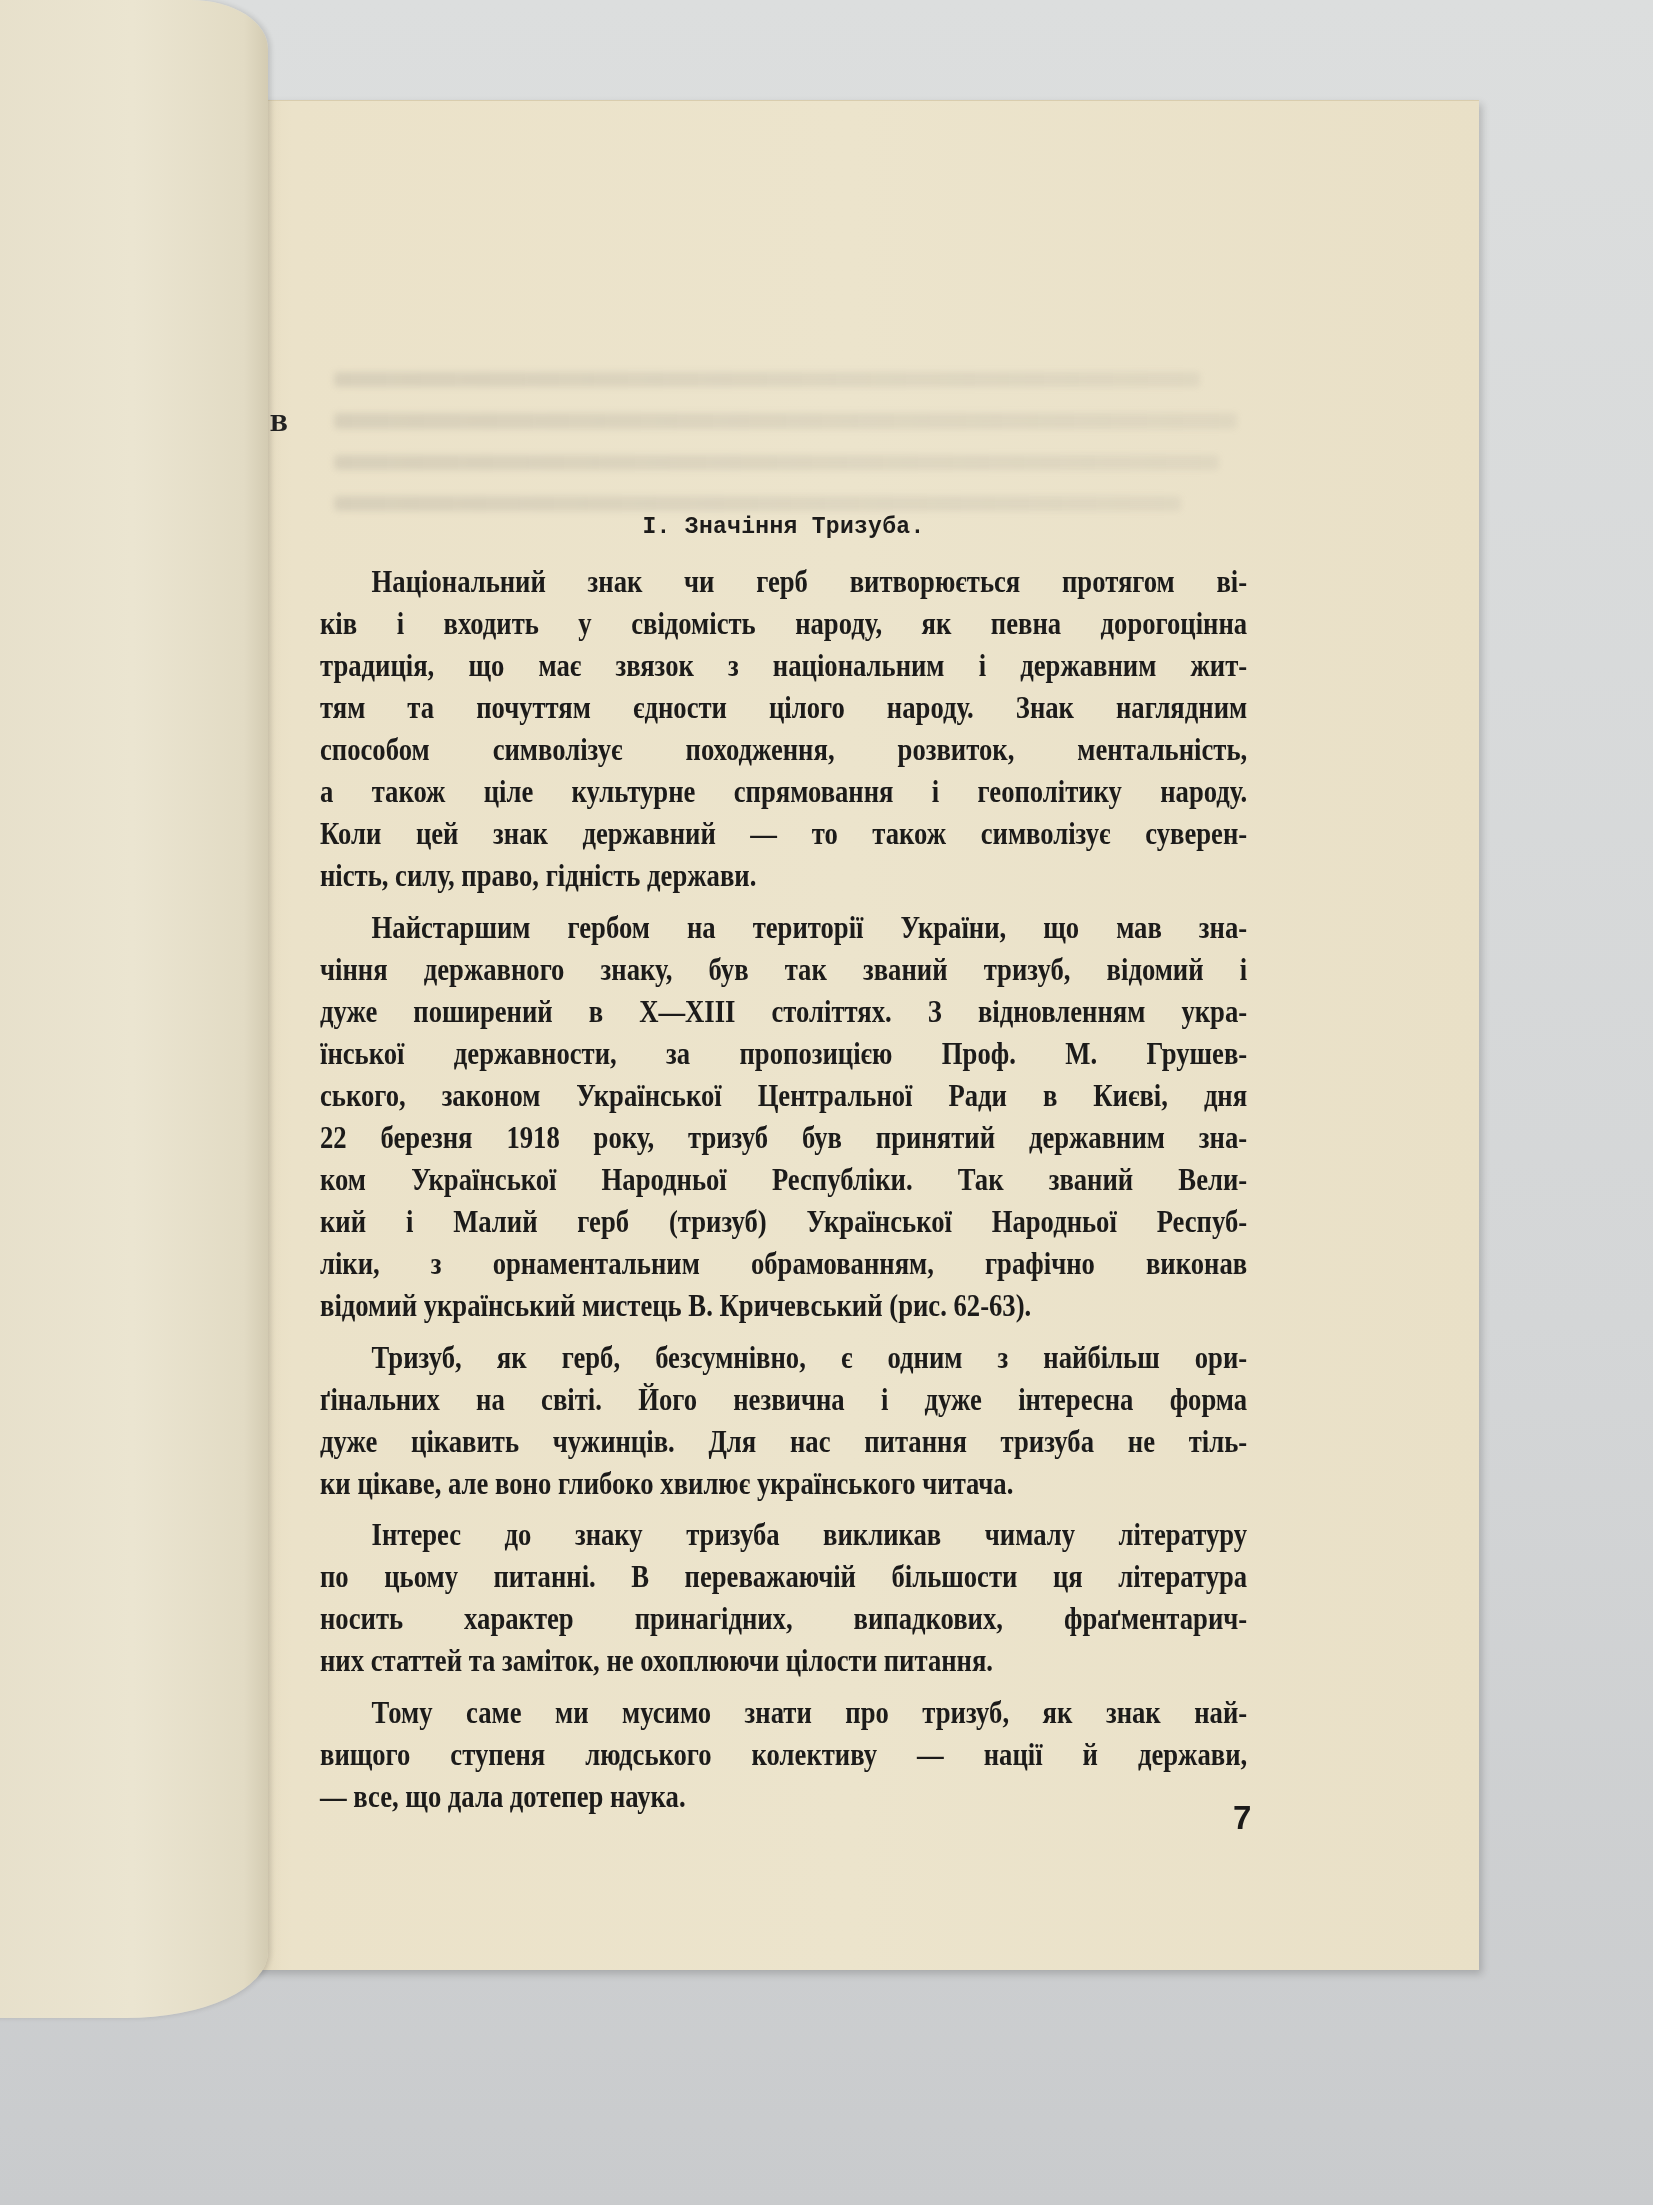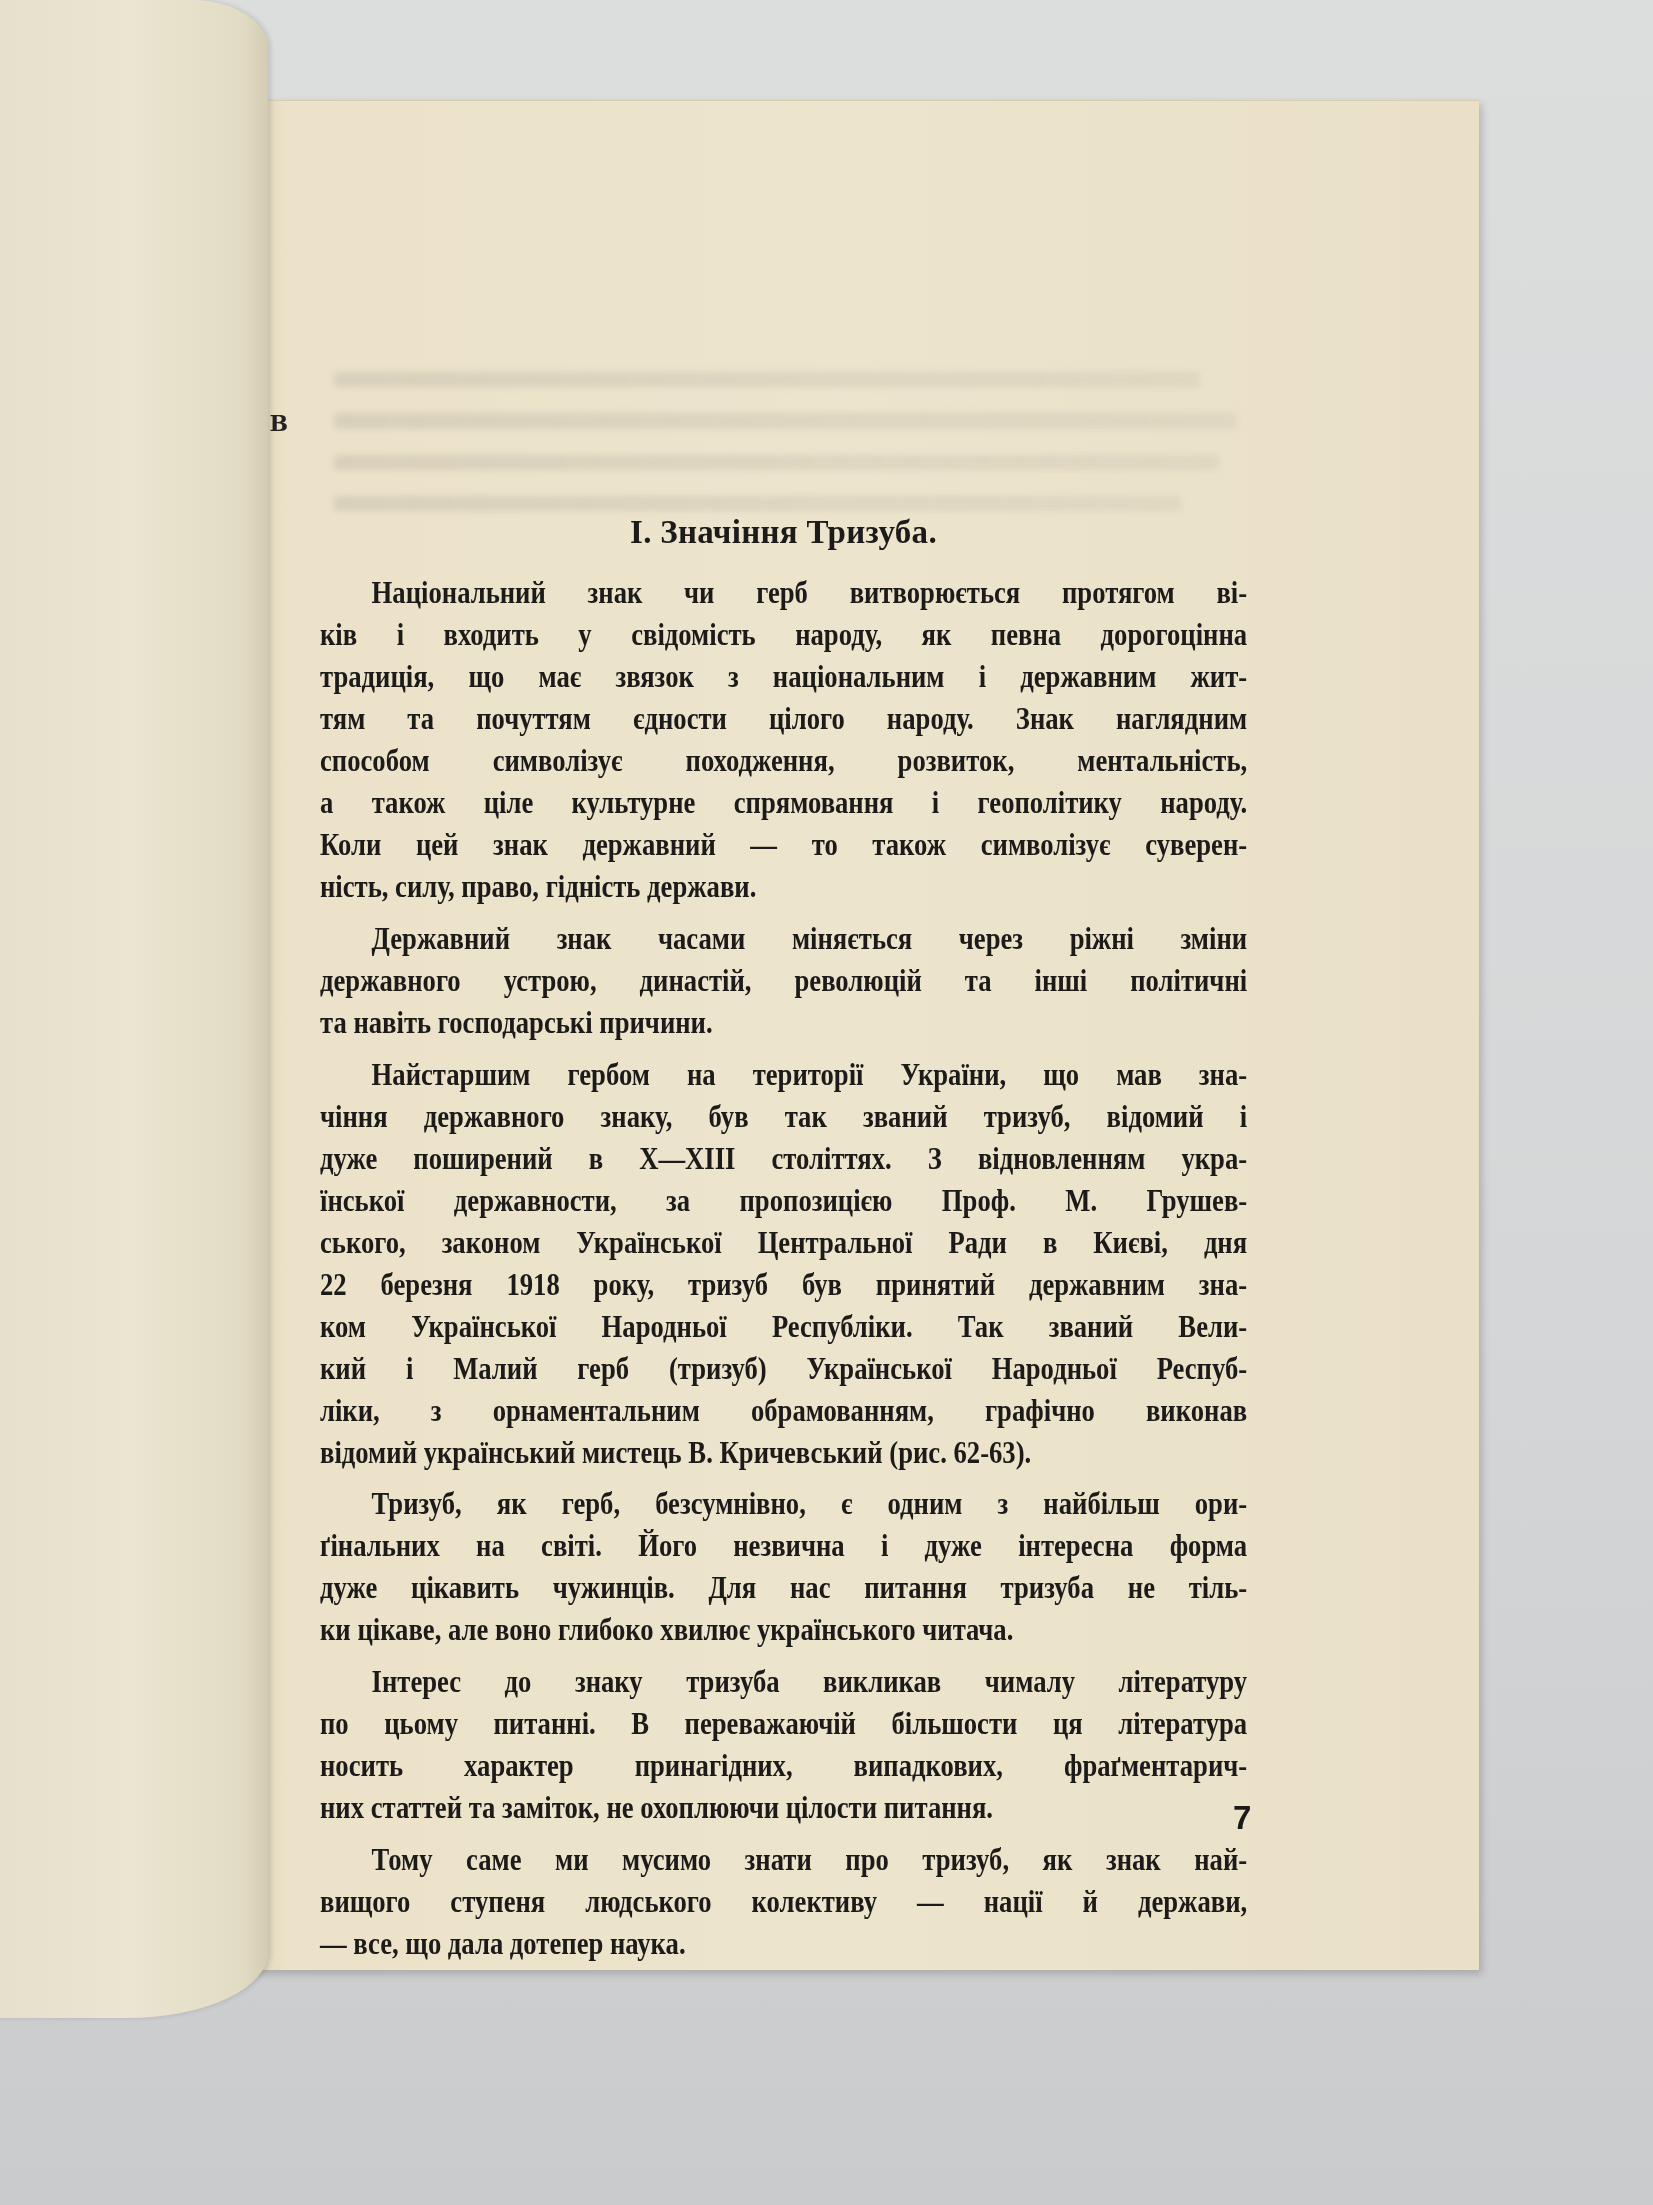--- a/index.html
+++ b/index.html
@@ -42,22 +42,22 @@
   .ghost div {
     height: 15.3px; margin-bottom: 26px;
     background: linear-gradient(90deg, rgba(150,145,135,0.22), rgba(150,145,135,0.12));
     filter: blur(3.3px); border-radius: 4.4px;
   }
   .text-block {
     position: absolute; left: 320px; top: 514px; width: 927px; z-index: 3;
     color: #1c1b1a;
   }
   .title {
-    text-align: center; font-family: Liberation Serif, serif; font-weight: bold;
-    font-size: 33px; margin: 0 0 21px 0; letter-spacing: 0.3px;
+    text-align: center; font-family: Liberation Mono, monospace; font-weight: bold;
+    font-size: 23px; margin: 0 0 21px 0; letter-spacing: 0.3px;
   }
   .para { margin: 0 0 9.8px 0; }
   .line {
     font-family: "Liberation Serif", serif; font-weight: bold;
     font-size: 31px; line-height: 42px; white-space: nowrap;
     text-align: justify; text-align-last: justify; display: block;
     transform: scaleX(0.86); transform-origin: left center; width: 116.3%;
   }
   .line.first { text-indent: 60px; }
   .line.last { text-align-last: left; }
@@ -91,25 +91,20 @@
         <span class="line first">Національний знак чи герб витворюється протягом ві-</span>
         <span class="line">ків і входить у свідомість народу, як певна дорогоцінна</span>
         <span class="line">традиція, що має звязок з національним і державним жит-</span>
         <span class="line">тям та почуттям єдности цілого народу. Знак наглядним</span>
         <span class="line">способом символізує походження, розвиток, ментальність,</span>
         <span class="line">а також ціле культурне спрямовання і геополітику народу.</span>
         <span class="line">Коли цей знак державний — то також символізує суверен-</span>
         <span class="line last">ність, силу, право, гідність держави.</span>
       </div>
       <div class="para">
-        <span class="line first">Державний знак часами міняється через ріжні зміни</span>
-        <span class="line">державного устрою, династій, революцій та інші політичні</span>
-        <span class="line last">та навіть господарські причини.</span>
-      </div>
-      <div class="para">
         <span class="line first">Найстаршим гербом на території України, що мав зна-</span>
         <span class="line">чіння державного знаку, був так званий тризуб, відомий і</span>
         <span class="line">дуже поширений в X—XIII століттях. З відновленням укра-</span>
         <span class="line">їнської державности, за пропозицією Проф. М. Грушев-</span>
         <span class="line">ського, законом Української Центральної Ради в Києві, дня</span>
         <span class="line">22 березня 1918 року, тризуб був принятий державним зна-</span>
         <span class="line">ком Української Народньої Республіки. Так званий Вели-</span>
         <span class="line">кий і Малий герб (тризуб) Української Народньої Респуб-</span>
         <span class="line">ліки, з орнаментальним обрамованням, графічно виконав</span>
         <span class="line last">відомий український мистець В. Кричевський (рис. 62-63).</span>

